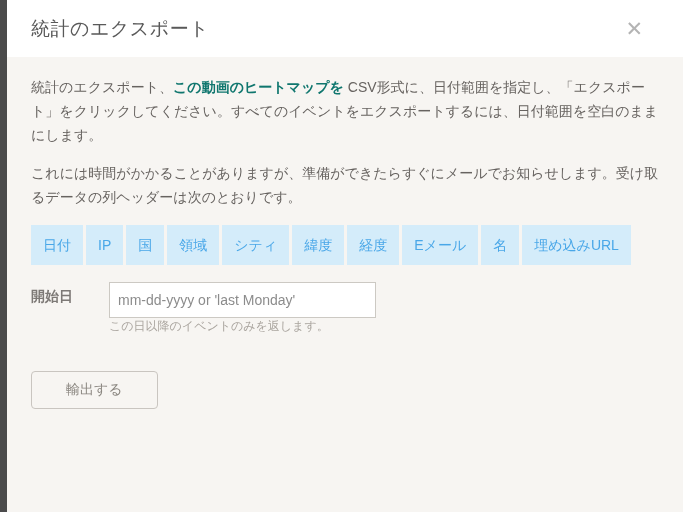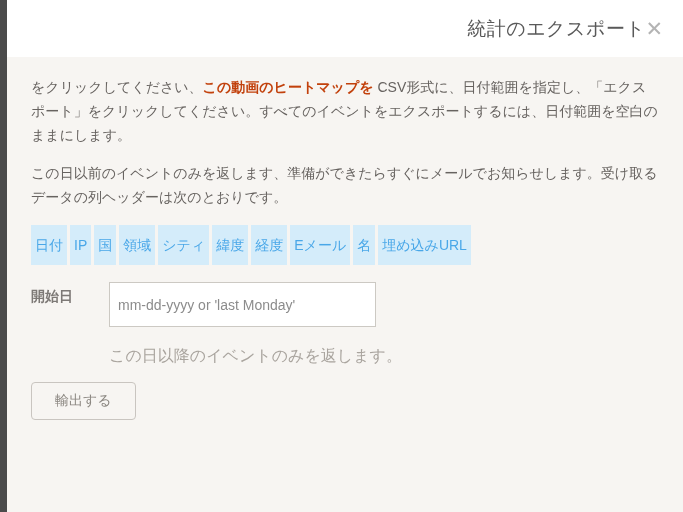--- a/index.html
+++ b/index.html
@@ -4,70 +4,70 @@
 <style>
   * { margin:0; padding:0; box-sizing:border-box; }
   html,body { width:683px; height:512px; }
   body {
     font-family:"Liberation Sans","DejaVu Sans",sans-serif;
     position:relative; overflow:hidden; background:#4b4b4b;
   }
   .backdrop{ position:absolute; left:0; top:0; width:7px; height:512px; background:#4b4b4b; }
   .modal{ position:absolute; left:7px; top:0; right:0; bottom:0; background:#f7f5f2; }
   .modal-header{
-    height:57px; background:#ffffff; padding:0 20px 0 24px;
-    display:flex; align-items:center; justify-content:flex-end;
+    height:57px; background:#ffffff; padding:0 40px 0 24px;
+    display:flex; align-items:center; justify-content:space-between;
   }
   .modal-title{ font-size:19px; font-weight:400; color:#595959; letter-spacing:0.5px; }
   .close{
     font-size:21px; color:#b4b4b4; cursor:pointer; line-height:1;
     font-weight:400; user-select:none;
   }
   .modal-body{ padding:18px 24px 0 24px; }
   .intro{ font-size:14px; line-height:24px; color:#676360; margin-bottom:14px; }
-  .intro b{ font-weight:bold; color:#c2410c; }
+  .intro b{ font-weight:bold; color:#0f766e; }
   .tags{ display:flex; flex-wrap:wrap; gap:6px 3px; margin-top:16px; margin-bottom:17px; max-width:620px; }
   .tag{
     background:#d4ecfa; color:#49a7e8; font-size:14px;
-    padding:13px 4px; line-height:1; white-space:nowrap;
+    padding:13px 12px; line-height:1; white-space:nowrap;
   }
   .form-row{ display:flex; margin-bottom:16px; }
   .form-label{
     width:78px; padding-top:6px; font-weight:bold;
     color:#7d7976; font-size:14px; flex-shrink:0;
   }
   .field input{
-    width:267px; height:45px; border:1px solid #ccc9c3; background:#ffffff;
+    width:267px; height:36px; border:1px solid #ccc9c3; background:#ffffff;
     padding:0 8px; font-size:14px; color:#555;
     font-family:"Liberation Sans","DejaVu Sans",sans-serif; outline:none;
   }
   .field input::placeholder{ color:#8c8c8c; opacity:1; }
-  .help{ font-size:16px; color:#a9a49e; margin-top:20px; line-height:17px; }
+  .help{ font-size:12px; color:#a9a49e; margin-top:0; line-height:17px; }
   .export-btn{
-    margin-top:2px; padding:9px 23px; background:transparent;
+    margin-top:20px; padding:9px 34px; background:transparent;
     border:1px solid #c9c5c0; border-radius:4px; color:#8b8781;
     font-size:14px; cursor:pointer;
     font-family:"Liberation Sans","DejaVu Sans",sans-serif;
   }
 </style>
 </head>
 <body>
 
 <div class="backdrop"></div>
 
 <div class="modal">
   <div class="modal-header">
     <h1 class="modal-title">統計のエクスポート</h1>
     <span class="close">✕</span>
   </div>
 
   <div class="modal-body">
-    <p class="intro"><span>をクリックしてください、</span><b>この動画のヒートマップを</b><span> CSV形式に、日付範囲を指定し、「エクスポート」をクリックしてください。すべてのイベントをエクスポートするには、日付範囲を空白のままにします。</span></p>
+    <p class="intro"><span>統計のエクスポート、</span><b>この動画のヒートマップを</b><span> CSV形式に、日付範囲を指定し、「エクスポート」をクリックしてください。すべてのイベントをエクスポートするには、日付範囲を空白のままにします。</span></p>
 
-    <p class="intro">この日以前のイベントのみを返します、準備ができたらすぐにメールでお知らせします。受け取るデータの列ヘッダーは次のとおりです。</p>
+    <p class="intro">これには時間がかかることがありますが、準備ができたらすぐにメールでお知らせします。受け取るデータの列ヘッダーは次のとおりです。</p>
 
     <div class="tags">
         <span class="tag">日付</span>
         <span class="tag">IP</span>
         <span class="tag">国</span>
         <span class="tag">領域</span>
         <span class="tag">シティ</span>
         <span class="tag">緯度</span>
         <span class="tag">経度</span>
         <span class="tag">Eメール</span>

